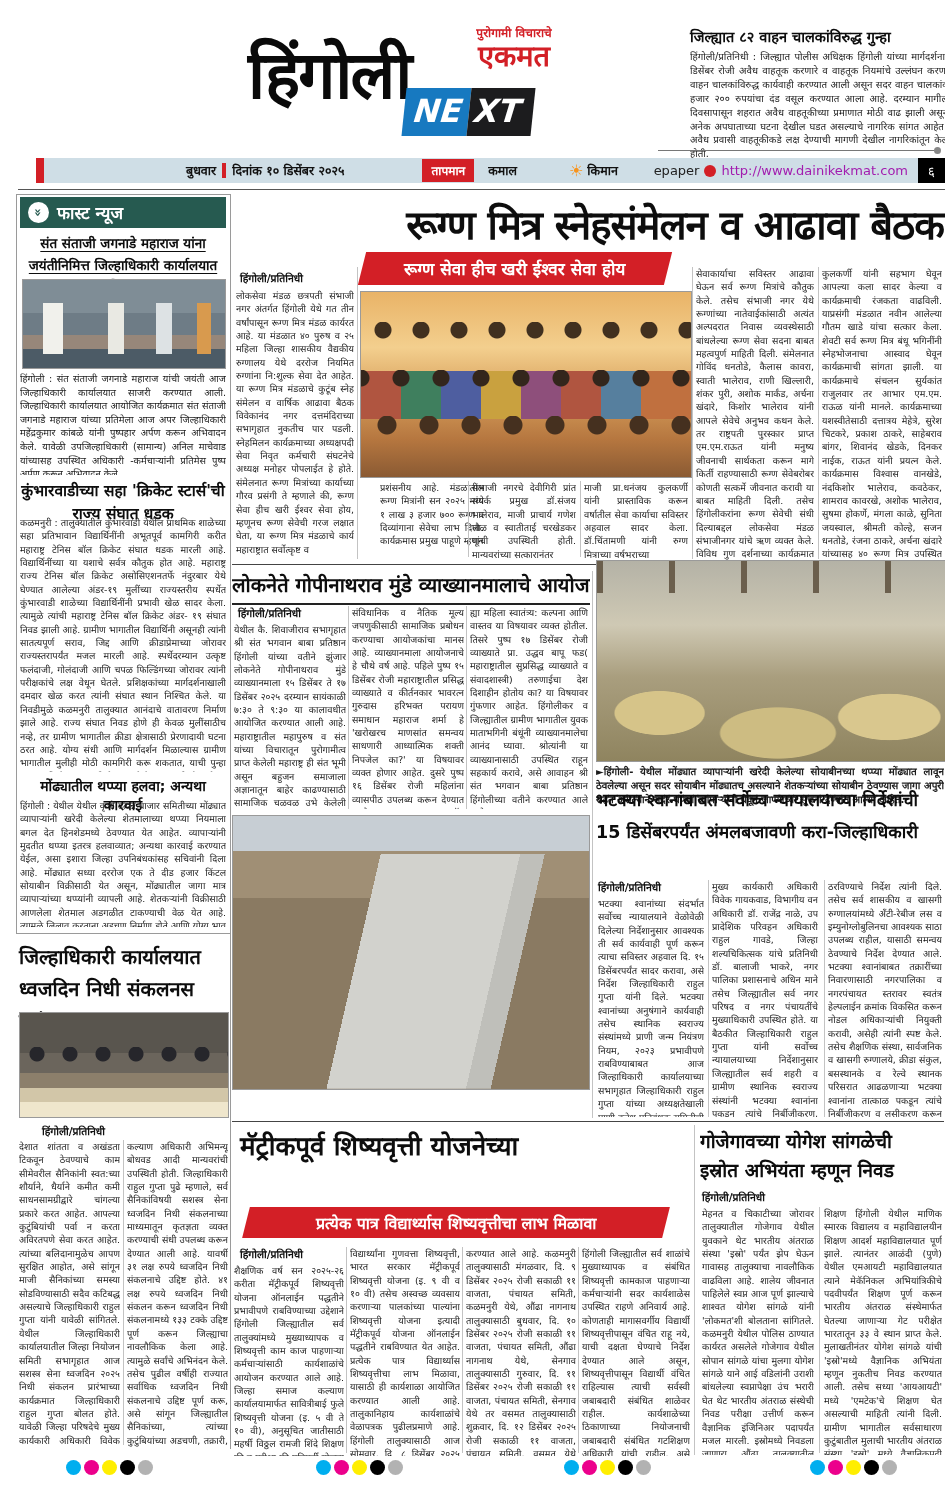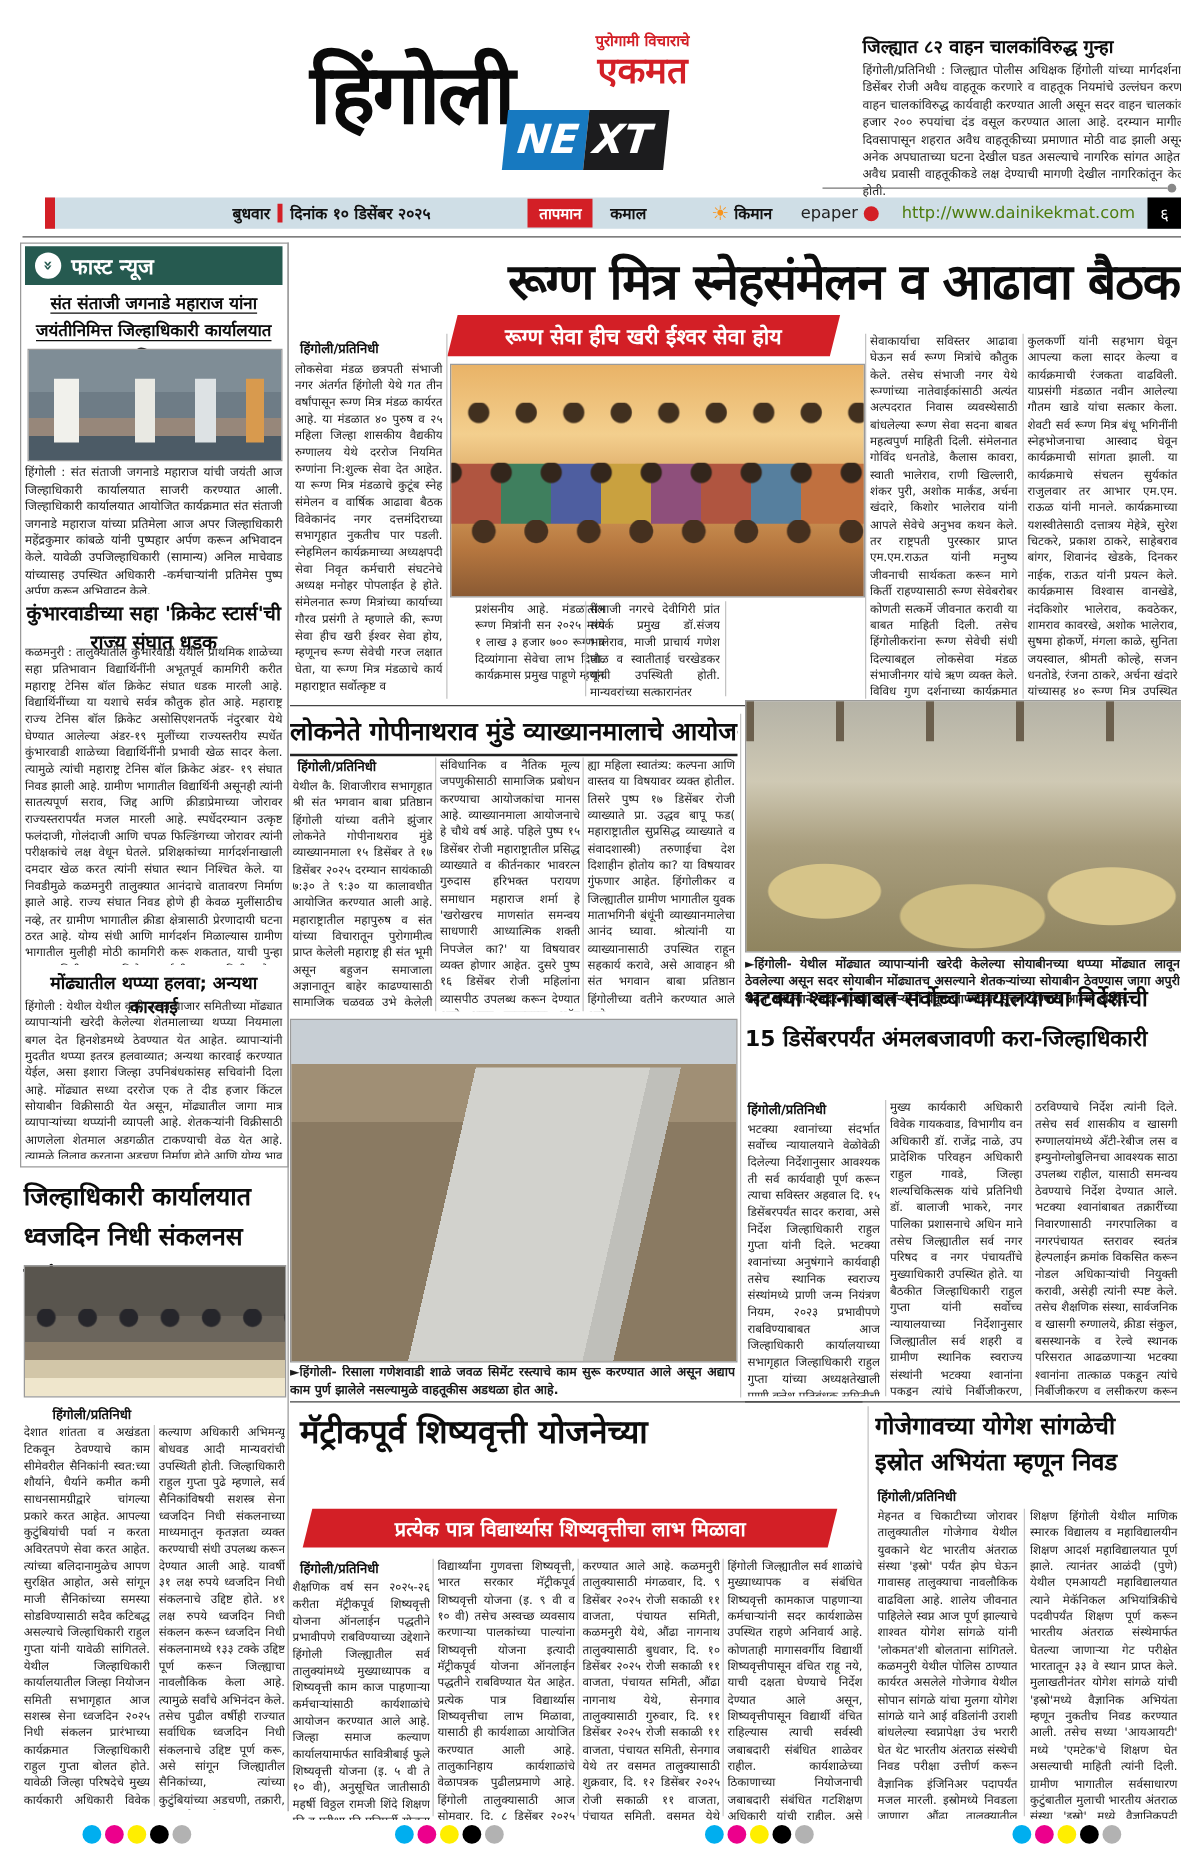--- a/index.html
+++ b/index.html
@@ -65,21 +65,21 @@
     <span style="width:8px;height:25px;background:#d31f26;flex:none;"></span>
     <span style="margin-left:142px;font-weight:bold;font-size:12.5px;">बुधवार</span>
     <span style="width:4px;height:15px;background:#d31f26;margin:0 6px;flex:none;"></span>
     <span style="font-weight:bold;font-size:12.5px;">दिनांक १० डिसेंबर २०२५</span>
     <span style="margin-left:78px;background:#d31f26;color:#fff;font-weight:bold;font-size:12px;padding:3px 9px;">तापमान</span>
     <span style="margin-left:14px;font-weight:bold;font-size:12.5px;">कमाल</span>
     <span style="margin-left:52px;color:#f7941d;font-size:16px;line-height:1;">☀</span>
     <span style="margin-left:4px;font-weight:bold;font-size:12.5px;">किमान</span>
     <span style="margin-left:auto;font-size:13px;color:#222;">epaper</span>
     <span style="margin-left:5px;width:12px;height:12px;border-radius:50%;background:#d31f26;flex:none;"></span>
-    <span style="margin-left:18px;font-size:13px;color:#4d7c0f;">http://www.dainikekmat.com</span>
+    <span style="margin-left:5px;font-size:13px;color:#a21caf;">http://www.dainikekmat.com</span>
     <span style="margin-left:10px;width:27px;height:25px;background:#000;color:#fff;font-size:13px;display:flex;align-items:center;justify-content:center;flex:none;">६</span>
   </div>
   <div class="hr" style="left:18px;top:189px;width:927px;background:#555;"></div>
 
   <div class="abs" style="left:16px;top:194px;width:213px;height:738px;border:1px solid #9a9a9a;"></div>
   <div class="abs" style="left:20px;top:197px;width:206px;height:31px;background:#265a50;display:flex;align-items:center;gap:8px;padding-left:8px;box-sizing:border-box;">
     <span style="width:21px;height:21px;border-radius:50%;background:#fff;color:#265a50;display:flex;align-items:center;justify-content:center;font-weight:bold;font-size:13px;">
         <span style="display:inline-block;transform:rotate(90deg);">»</span>
       </span>
     <span style="color:#fff;font-weight:bold;font-size:17px;">फास्ट न्यूज</span>
@@ -114,20 +114,21 @@
   <div class="abs banner" style="left:362px;top:252px;width:306px;height:33px;font-size:17px;">
     <span>रूग्ण सेवा हीच खरी ईश्वर सेवा होय</span>
   </div>
   <div class="photo photo-group" style="left:360px;top:291px;width:330px;height:185px;"></div>
 
   <div class="abs bt" style="left:696px;top:267px;width:118px;height:294px;">सेवाकार्याचा सविस्तर आढावा घेऊन सर्व रूग्ण मित्रांचे कौतुक केले. तसेच संभाजी नगर येथे रूग्णांच्या नातेवाईकांसाठी अत्यंत अल्पदरात निवास व्यवस्थेसाठी बांधलेल्या रूग्ण सेवा सदना बाबत महत्वपुर्ण माहिती दिली. संमेलनात गोविंद धनतोडे, कैलास कावरा, स्वाती भालेराव, राणी खिल्लारी, शंकर पुरी, अशोक मार्कंड, अर्चना खंदारे, किशोर भालेराव यांनी आपले सेवेचे अनुभव कथन केले. तर राष्ट्रपती पुरस्कार प्राप्त एम.एम.राऊत यांनी मनुष्य जीवनाची सार्थकता करून मागे किर्ती राहण्यासाठी रूग्ण सेवेबरोबर कोणती सत्कर्मे जीवनात करावी या बाबत माहिती दिली. तसेच हिंगोलीकरांना रूग्ण सेवेची संधी दिल्याबद्दल लोकसेवा मंडळ संभाजीनगर यांचे ऋण व्यक्त केले. विविध गुण दर्शनाच्या कार्यक्रमात सुर्यकांत राजुलवार, डॉ.संजय भालेराव, प्रा.धनजंय</div>
   <div class="abs bt" style="left:822px;top:267px;width:120px;height:294px;">कुलकर्णी यांनी सहभाग घेवून आपल्या कला सादर केल्या व कार्यक्रमाची रंजकता वाढविली. याप्रसंगी मंडळात नवीन आलेल्या गौतम खाडे यांचा सत्कार केला. शेवटी सर्व रूग्ण मित्र बंधू भगिनींनी स्नेहभोजनाचा आस्वाद घेवून कार्यक्रमाची सांगता झाली. या कार्यक्रमाचे संचलन सुर्यकांत राजुलवार तर आभार एम.एम. राऊळ यांनी मानले. कार्यक्रमाच्या यशस्वीतेसाठी दत्तात्रय मेहेत्रे, सुरेश चिटकरे, प्रकाश ठाकरे, साहेबराव बांगर, शिवानंद खेडके, दिनकर नाईक, राऊत यांनी प्रयत्न केले. कार्यक्रमास विश्वास वानखेडे, नंदकिशोर भालेराव, कवठेकर, शामराव कावरखे, अशोक भालेराव, सुषमा होकर्णे, मंगला काळे, सुनिता जयस्वाल, श्रीमती कोल्हे, सजन धनतोडे, रंजना ठाकरे, अर्चना खंदारे यांच्यासह ४० रूग्ण मित्र उपस्थित होते.</div>
 
   <div class="abs bt" style="left:380px;top:481px;width:104px;height:78px;">प्रशंसनीय आहे. मंडळातील रूग्ण मित्रांनी सन २०२५ मध्ये १ लाख ३ हजार ७०० रूग्ण व दिव्यांगाना सेवेचा लाभ दिला. कार्यक्रमास प्रमुख पाहूणे म्हणून</div>
   <div class="abs bt" style="left:472px;top:481px;width:104px;height:78px;">संभाजी नगरचे देवीगिरी प्रांत संपर्क प्रमुख डॉ.संजय भालेराव, माजी प्राचार्य गणेश पौळ व स्वातीताई चरखेडकर यांची उपस्थिती होती. मान्यवरांच्या सत्कारानंतर</div>
+  <div class="abs bt" style="left:584px;top:481px;width:104px;height:78px;">माजी प्रा.धनंजय कुलकर्णी यांनी प्रास्ताविक करून वर्षातील सेवा कार्याचा सविस्तर अहवाल सादर केला. डॉ.चिंतामणी यांनी रुग्ण मित्राच्या वर्षभराच्या</div>
 
   <div class="vr" style="left:357px;top:267px;height:292px;"></div>
   <div class="vr" style="left:692px;top:267px;height:292px;"></div>
   <div class="vr" style="left:818px;top:267px;height:292px;"></div>
   <div class="vr" style="left:468px;top:481px;height:76px;"></div>
   <div class="vr" style="left:580px;top:481px;height:76px;"></div>
   <div class="hr" style="left:232px;top:564px;width:712px;background:#444;"></div>
 
   <div class="abs hl" style="left:232px;top:571px;width:358px;font-size:20px;font-weight:900;border-bottom:2px solid #222;padding-bottom:5px;white-space:nowrap;overflow:hidden;">लोकनेते गोपीनाथराव मुंडे व्याख्यानमालाचे आयोजन</div>
   <div class="abs byline" style="left:238px;top:606px;">हिंगोली/प्रतिनिधी</div>
@@ -135,21 +136,20 @@
   <div class="abs bt" style="left:352px;top:606px;width:112px;height:203px;">संविधानिक व नैतिक मूल्य जपणुकीसाठी सामाजिक प्रबोधन करण्याचा आयोजकांचा मानस आहे. व्याख्यानमाला आयोजनाचे हे चौथे वर्ष आहे. पहिले पुष्प १५ डिसेंबर रोजी महाराष्ट्रातील प्रसिद्ध व्याख्याते व कीर्तनकार भावरत्न गुरुदास हरिभक्त परायण समाधान महाराज शर्मा हे 'खरोखरच माणसांत समन्वय साधणारी आध्यात्मिक शक्ती निपजेल का?' या विषयावर व्यक्त होणार आहेत. दुसरे पुष्प १६ डिसेंबर रोजी महिलांना व्यासपीठ उपलब्ध करून देण्यात आले असून व्याख्यात्या अॅड सुरेखा दाउडे ( एम.ए, एल एल.बी.)</div>
   <div class="abs bt" style="left:470px;top:606px;width:118px;height:203px;">ह्या महिला स्वातंत्र्य: कल्पना आणि वास्तव या विषयावर व्यक्त होतील. तिसरे पुष्प १७ डिसेंबर रोजी व्याख्याते प्रा. उद्धव बापू फड( महाराष्ट्रातील सुप्रसिद्ध व्याख्याते व संवादशास्त्री) तरुणाईचा देश दिशाहीन होतोय का? या विषयावर गुंफणार आहेत. हिंगोलीकर व जिल्ह्यातील ग्रामीण भागातील युवक माताभगिनी बंधूंनी व्याख्यानमालेचा आनंद घ्यावा. श्रोत्यांनी या व्याख्यानासाठी उपस्थित राहून सहकार्य करावे, असे आवाहन श्री संत भगवान बाबा प्रतिष्ठान हिंगोलीच्या वतीने करण्यात आले आहे.</div>
   <div class="vr" style="left:348px;top:606px;height:203px;"></div>
   <div class="vr" style="left:466px;top:606px;height:203px;"></div>
 
   <div class="photo photo-soybean" style="left:596px;top:560px;width:348px;height:200px;"></div>
   <div class="abs bt" style="left:596px;top:765px;width:348px;height:44px;font-weight:bold;font-size:10px;">►हिंगोली- येथील मोंढ्यात व्यापाऱ्यांनी खरेदी केलेल्या सोयाबीनच्या थप्प्या मोंढ्यात लावून ठेवलेल्या असून सदर सोयाबीन मोंढ्यातच असल्याने शेतकऱ्यांच्या सोयाबीन ठेवण्यास जागा अपुरी राहत असल्याने सदर थप्प्या व्यापाऱ्यांनी घेवून जाण्याच्या सूचना देण्यात आल्या आहेत.</div>
   <div class="vr" style="left:592px;top:571px;height:547px;"></div>
 
   <div class="photo photo-road" style="left:232px;top:815px;width:356px;height:273px;"></div>
-  <div class="abs bt" style="left:232px;top:1092px;width:356px;height:30px;font-weight:bold;font-size:10px;">►हिंगोली- रिसाला गणेशवाडी शाळे जवळ सिमेंट रस्त्याचे काम सुरू करण्यात आले असून अद्याप काम पुर्ण झालेले नसल्यामुळे वाहतूकीस अडथळा होत आहे.</div>
 
   <div class="abs hl" style="left:596px;top:784px;width:348px;font-size:17.5px;font-weight:900;line-height:1.85;">
     <div style="white-space:nowrap;overflow:hidden;">भटक्या श्वानांबाबत सर्वोच्च न्यायालयाच्या निर्देशांची</div>
     <div style="white-space:nowrap;overflow:hidden;">15 डिसेंबरपर्यंत अंमलबजावणी करा-जिल्हाधिकारी</div>
   </div>
   <div class="abs byline" style="left:598px;top:880px;">हिंगोली/प्रतिनिधी</div>
   <div class="abs bt" style="left:598px;top:897px;width:106px;height:220px;">भटक्या श्वानांच्या संदर्भात सर्वोच्च न्यायालयाने वेळोवेळी दिलेल्या निर्देशानुसार आवश्यक ती सर्व कार्यवाही पूर्ण करून त्याचा सविस्तर अहवाल दि. १५ डिसेंबरपर्यंत सादर करावा, असे निर्देश जिल्हाधिकारी राहुल गुप्ता यांनी दिले. भटक्या श्वानांच्या अनुषंगाने कार्यवाही तसेच स्थानिक स्वराज्य संस्थांमध्ये प्राणी जन्म नियंत्रण नियम, २०२३ प्रभावीपणे राबविण्याबाबत आज जिल्हाधिकारी कार्यालयाच्या सभागृहात जिल्हाधिकारी राहुल गुप्ता यांच्या अध्यक्षतेखाली प्राणी क्लेश प्रतिबंधक समितीची आढावा बैठक आयोजित करण्यात आली. या बैठकीस</div>
   <div class="abs bt" style="left:712px;top:880px;width:106px;height:237px;">मुख्य कार्यकारी अधिकारी विवेक गायकवाड, विभागीय वन अधिकारी डॉ. राजेंद्र नाळे, उप प्रादेशिक परिवहन अधिकारी राहुल गावडे, जिल्हा शल्यचिकित्सक यांचे प्रतिनिधी डॉ. बालाजी भाकरे, नगर पालिका प्रशासनाचे अधिन माने तसेच जिल्ह्यातील सर्व नगर परिषद व नगर पंचायतींचे मुख्याधिकारी उपस्थित होते. या बैठकीत जिल्हाधिकारी राहुल गुप्ता यांनी सर्वोच्च न्यायालयाच्या निर्देशानुसार जिल्ह्यातील सर्व शहरी व ग्रामीण स्थानिक स्वराज्य संस्थांनी भटक्या श्वानांना पकडून त्यांचे निर्बीजीकरण, लसीकरण व जंतनिर्मूलन करावे. भटक्या श्वानांसाठी निवारे व आश्रयस्थाने उपलब्ध करून देणे तसेच त्यांना खाण्यासाठी निश्चित जागा</div>
   <div class="abs bt" style="left:828px;top:880px;width:114px;height:237px;">ठरविण्याचे निर्देश त्यांनी दिले. तसेच सर्व शासकीय व खासगी रुग्णालयांमध्ये अँटी-रेबीज लस व इम्युनोग्लोबुलिनचा आवश्यक साठा उपलब्ध राहील, यासाठी समन्वय ठेवण्याचे निर्देश देण्यात आले. भटक्या श्वानांबाबत तक्रारींच्या निवारणासाठी नगरपालिका व नगरपंचायत स्तरावर स्वतंत्र हेल्पलाईन क्रमांक विकसित करून नोडल अधिकाऱ्यांची नियुक्ती करावी, असेही त्यांनी स्पष्ट केले. तसेच शैक्षणिक संस्था, सार्वजनिक व खासगी रुग्णालये, क्रीडा संकुल, बसस्थानके व रेल्वे स्थानक परिसरात आढळणाऱ्या भटक्या श्वानांना तात्काळ पकडून त्यांचे निर्बीजीकरण व लसीकरण करून नियुक्त निवाऱ्यांमध्ये हलविण्यात यावे.</div>
   <div class="vr" style="left:708px;top:880px;height:237px;"></div>

